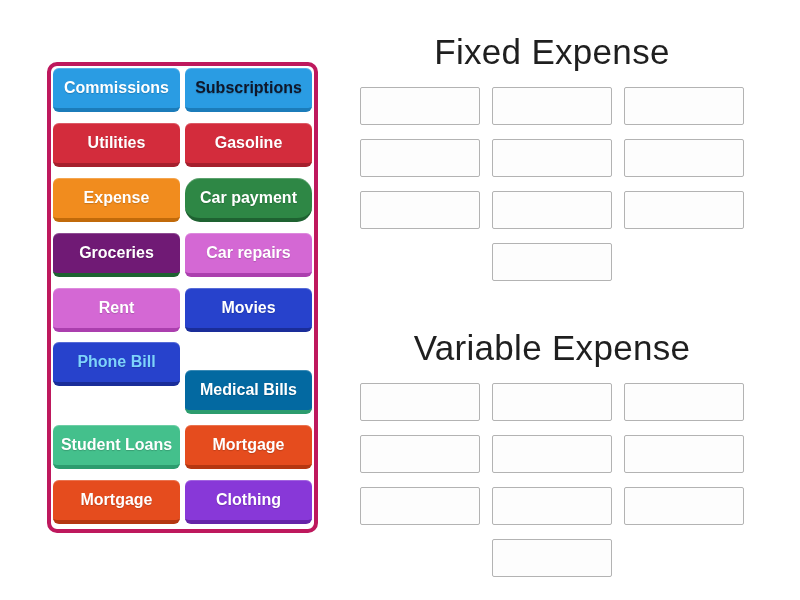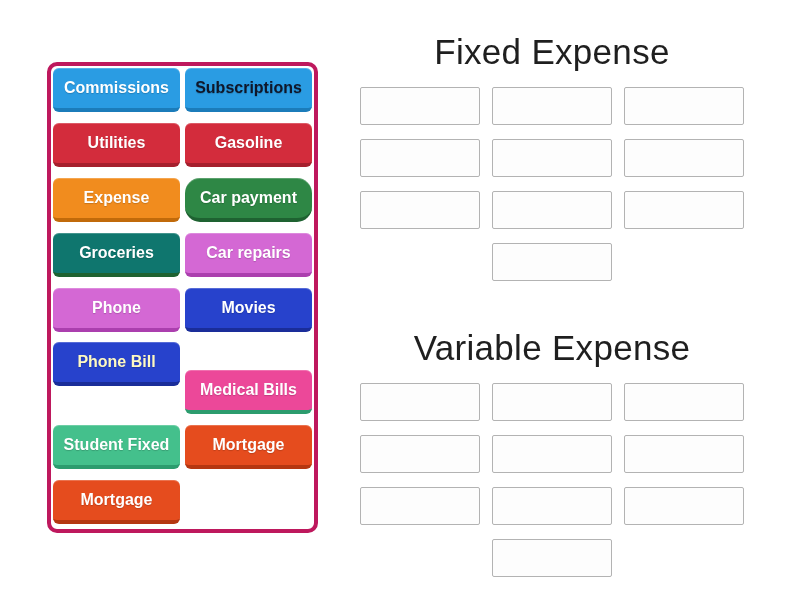--- a/index.html
+++ b/index.html
@@ -82,29 +82,30 @@
 </head>
 <body>
 
 <div class="bank">
     <div class="tile" style="background: rgb(42, 156, 227); border-bottom-color: rgb(27, 124, 186); color: rgb(255, 255, 255);">Commissions</div>
     <div class="tile" style="background: rgb(42, 156, 227); border-bottom-color: rgb(27, 124, 186); color: #0f172a;">Subscriptions</div>
     <div class="tile" style="background: rgb(211, 44, 60); border-bottom-color: rgb(165, 31, 45); color: rgb(255, 255, 255);">Utilities</div>
     <div class="tile" style="background: rgb(211, 44, 60); border-bottom-color: rgb(165, 31, 45); color: rgb(255, 255, 255);">Gasoline</div>
     <div class="tile" style="background: rgb(241, 140, 30); border-bottom-color: rgb(193, 106, 10); color: rgb(255, 255, 255);">Expense</div>
     <div class="tile" style="background: rgb(46, 135, 69); border-bottom-color: rgb(30, 98, 49); color: rgb(255, 255, 255); border-radius: 15px;">Car payment</div>
-    <div class="tile" style="background: #0f766e; border-bottom-color: rgb(30, 98, 49); color: rgb(255, 255, 255);">Groceries</div>
+    <div class="tile" style="background: #701a75; border-bottom-color: rgb(30, 98, 49); color: rgb(255, 255, 255);">Groceries</div>
     <div class="tile" style="background: rgb(212, 104, 212); border-bottom-color: rgb(171, 63, 174); color: rgb(255, 255, 255);">Car repairs</div>
-    <div class="tile" style="background: rgb(212, 104, 212); border-bottom-color: rgb(171, 63, 174); color: rgb(255, 255, 255);">Phone</div>
+    <div class="tile" style="background: rgb(212, 104, 212); border-bottom-color: rgb(171, 63, 174); color: rgb(255, 255, 255);">Rent</div>
     <div class="tile" style="background: rgb(39, 66, 204); border-bottom-color: rgb(26, 45, 153); color: rgb(255, 255, 255);">Movies</div>
-    <div class="tile" style="background: rgb(39, 66, 204); border-bottom-color: rgb(26, 45, 153); color: #fef9c3;">Phone Bill</div>
-    <div class="tile" style="background: #ec4899; border-bottom-color: rgb(44, 156, 110); color: rgb(255, 255, 255); margin-top: 28px;">Medical Bills</div>
-    <div class="tile" style="background: rgb(68, 192, 140); border-bottom-color: rgb(44, 156, 110); color: rgb(255, 255, 255);">Student Fixed</div>
+    <div class="tile" style="background: rgb(39, 66, 204); border-bottom-color: rgb(26, 45, 153); color: #7dd3fc;">Phone Bill</div>
+    <div class="tile" style="background: #0369a1; border-bottom-color: rgb(44, 156, 110); color: rgb(255, 255, 255); margin-top: 28px;">Medical Bills</div>
+    <div class="tile" style="background: rgb(68, 192, 140); border-bottom-color: rgb(44, 156, 110); color: rgb(255, 255, 255);">Student Loans</div>
     <div class="tile" style="background: rgb(229, 76, 30); border-bottom-color: rgb(181, 55, 17); color: rgb(255, 255, 255);">Mortgage</div>
     <div class="tile" style="background: rgb(229, 76, 30); border-bottom-color: rgb(181, 55, 17); color: rgb(255, 255, 255);">Mortgage</div>
+    <div class="tile" style="background: rgb(136, 56, 216); border-bottom-color: rgb(101, 36, 168); color: rgb(255, 255, 255);">Clothing</div>
   </div>
 
 <section class="group group-fixed">
   <h1 class="group-title">Fixed Expense</h1>
   <div class="slot-grid">
       <div class="slot" style="background: rgb(253, 253, 253); border-color: rgb(179, 179, 179);"></div>
       <div class="slot" style="background: rgb(253, 253, 253); border-color: rgb(179, 179, 179);"></div>
       <div class="slot" style="background: rgb(253, 253, 253); border-color: rgb(179, 179, 179);"></div>
       <div class="slot" style="background: rgb(253, 253, 253); border-color: rgb(179, 179, 179);"></div>
       <div class="slot" style="background: rgb(253, 253, 253); border-color: rgb(179, 179, 179);"></div>

